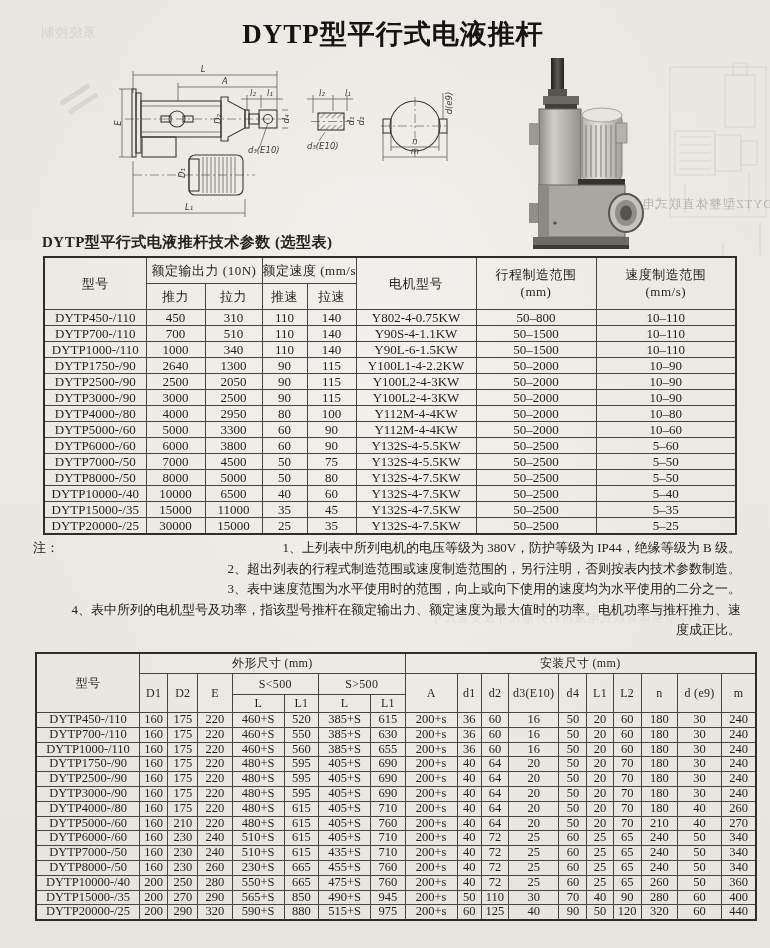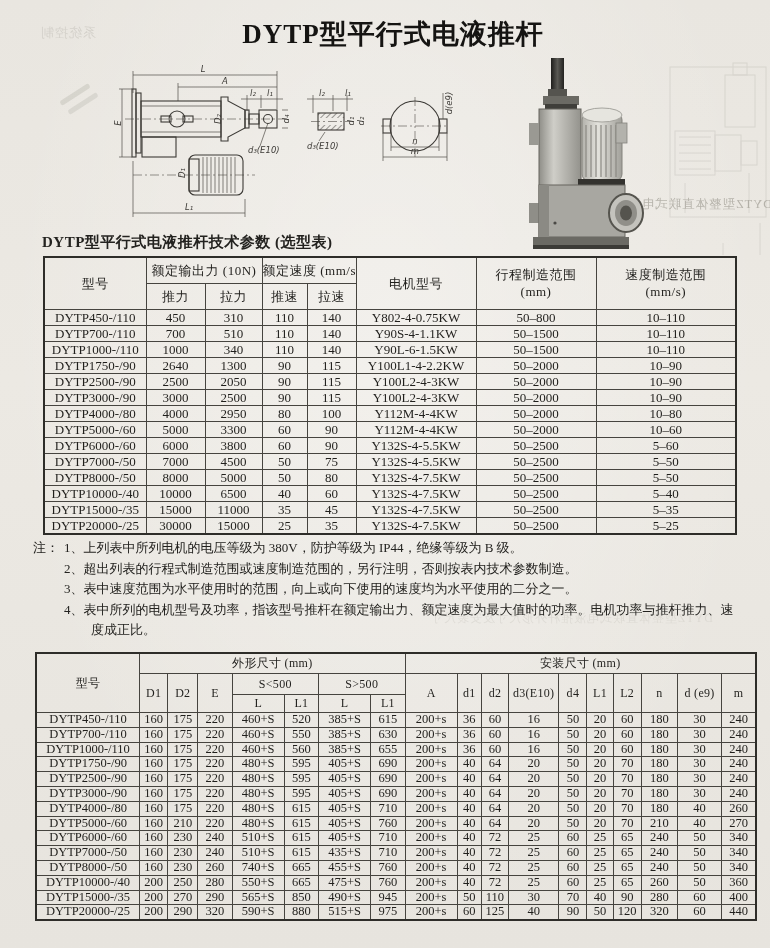--- a/index.html
+++ b/index.html
@@ -39,21 +39,21 @@
   #table2 tr.h1 th{height:19px;}
   #table2 tr.h2 th{height:20px;}
   #table2 tr.h3 th{height:17px;}
   #table2 td{font-size:12.5px;height:13.8px;line-height:13.8px;}
   .two-line span{display:block;line-height:1.25;}
 
   
   .notes{position:absolute;left:33px;top:538px;width:708px;font-size:13px;line-height:20.5px;color:#23221f;}
   .notes-label{position:absolute;left:0;top:0;}
   .notes-body{margin-left:31px;}
-  .note-line{padding-left:27px;text-indent:-27px;}
+  .note-line{padding-left:27px;text-indent:-27px;text-align:right;}
 
   
   .ghost{
     position:absolute;color:#8b887e;transform:scaleX(-1);
     font-size:12.5px;letter-spacing:1px;filter:blur(.4px);white-space:nowrap;
   }
   #ghost-top{left:40px;top:24px;opacity:.22;font-size:13px;}
   #ghost-mid{left:600px;top:196px;opacity:.55;}
   #ghost-low{left:430px;top:610px;opacity:.14;font-size:12px;}
   .smudge{position:absolute;background:#9d9a90;border-radius:2px;}
@@ -707,21 +707,21 @@
             <td>65</td>
             <td>240</td>
             <td>50</td>
             <td>340</td>
           </tr>
           <tr>
             <td>DYTP8000-/50</td>
             <td>160</td>
             <td>230</td>
             <td>260</td>
-            <td>740+S</td>
+            <td>230+S</td>
             <td>665</td>
             <td>455+S</td>
             <td>760</td>
             <td>200+s</td>
             <td>40</td>
             <td>72</td>
             <td>25</td>
             <td>60</td>
             <td>25</td>
             <td>65</td>

